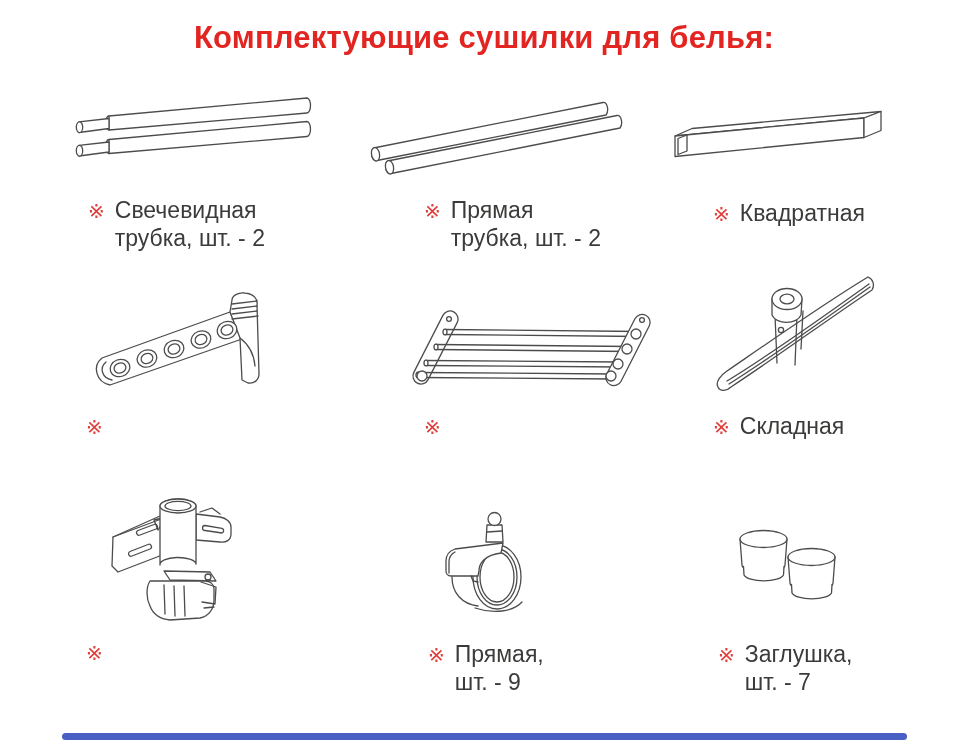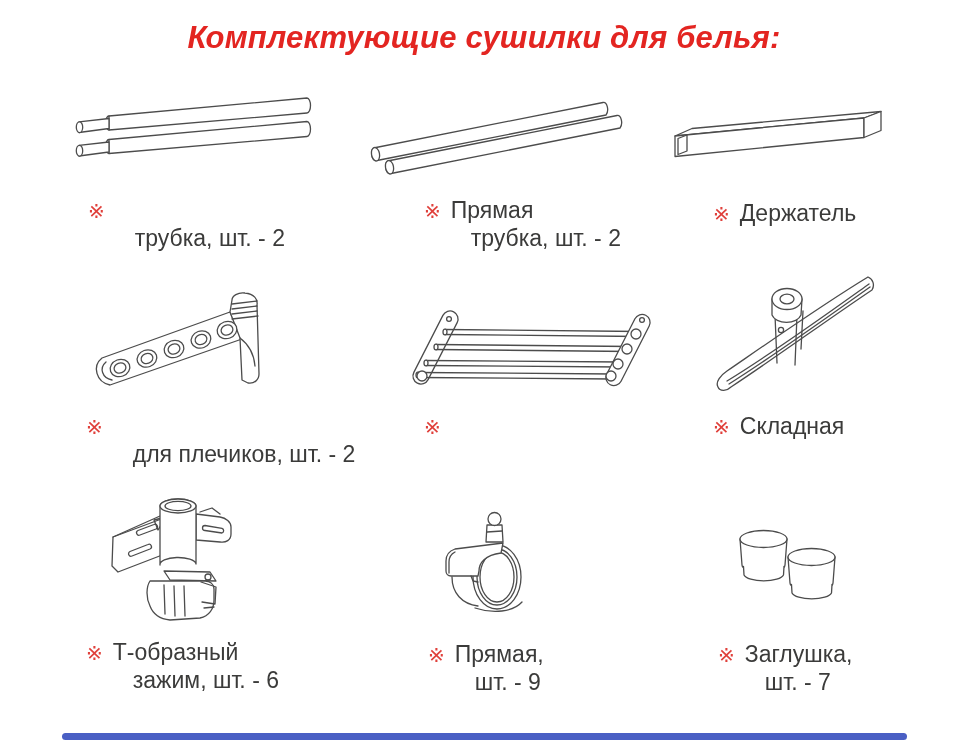--- a/index.html
+++ b/index.html
@@ -2,35 +2,35 @@
 <html><head>
 <meta charset="utf-8">
 <style>
   html,body{margin:0;padding:0;}
   body{
     width:968px;height:742px;position:relative;background:#ffffff;
     font-family:"Liberation Sans","DejaVu Sans",sans-serif;overflow:hidden;
   }
   .page-title{
     position:absolute;left:0;top:20px;width:968px;text-align:center;
-    font-size:31px;font-weight:bold;color:#e32521;letter-spacing:.2px;font-style:italic;
+    font-size:31px;font-weight:bold;color:#e32521;letter-spacing:.2px;
   }
   .drawing{position:absolute;}
   .drawing path,.drawing line,.drawing ellipse,.drawing circle,.drawing rect{
     stroke:#4c4c4c;stroke-width:1.3;fill:none;stroke-linecap:round;stroke-linejoin:round;
   }
   .drawing .wf{fill:#ffffff;}
   .item-label{
     position:absolute;display:flex;gap:10px;
     font-size:23px;line-height:28px;color:#3b3b3a;
   }
   .item-label .mark{
     color:#e0403b;font-size:20px;line-height:28px;flex:0 0 auto;margin-top:1px;
   }
-  .item-label .l2{white-space:nowrap;margin-left:20px;}
+  .item-label .l2{white-space:nowrap;}
   .footer-bar{
     position:absolute;left:62px;top:733px;width:845px;height:7px;
     background:#4a5fc4;border-radius:3.5px;
   }
 </style>
 </head>
 <body>
 
 <div class="page-title">Комплектующие сушилки для белья:</div>
 
@@ -158,50 +158,48 @@
   </g>
   <g>
     <path class="wf" d="M7,14 L9,40 A21.5,7.5 0 0 0 52,40 L54,14 Z"></path>
     <ellipse class="wf" cx="30.5" cy="14" rx="23.5" ry="8.5"></ellipse>
     <path class="wf" d="M10.5,41.5 L11,50 A20,7 0 0 0 50.5,50 L51,41.5"></path>
   </g>
 </svg>
 
 <div class="item-label" style="left:88px;top:196px">
   <span class="mark">※</span>
-  <span><br>
+  <span><span class="l1">Свечевидная</span><br>
   <span class="l2">трубка, шт. - 2</span></span>
 </div>
 <div class="item-label" style="left:424px;top:196px">
   <span class="mark">※</span>
   <span><span class="l1">Прямая</span><br>
   <span class="l2">трубка, шт. - 2</span></span>
 </div>
 <div class="item-label" style="left:713px;top:199px">
   <span class="mark">※</span>
-  <span><span class="l1">Держатель</span><br>
+  <span><span class="l1">Квадратная</span><br>
   </span>
 </div>
 <div class="item-label" style="left:86px;top:412px">
   <span class="mark">※</span>
   <span><br>
-  <span class="l2">для плечиков, шт. - 2</span></span>
+  </span>
 </div>
 <div class="item-label" style="left:424px;top:412px">
   <span class="mark">※</span>
 </div>
 <div class="item-label" style="left:713px;top:412px">
   <span class="mark">※</span>
   <span><span class="l1">Складная</span><br>
   </span>
 </div>
 <div class="item-label" style="left:86px;top:638px">
   <span class="mark">※</span>
-  <span><span class="l1">Т-образный</span><br>
-  <span class="l2">зажим, шт. - 6</span></span>
 </div>
 <div class="item-label" style="left:428px;top:640px">
   <span class="mark">※</span>
   <span><span class="l1">Прямая,</span><br>
   <span class="l2">шт. - 9</span></span>
 </div>
 <div class="item-label" style="left:718px;top:640px">
   <span class="mark">※</span>
   <span><span class="l1">Заглушка,</span><br>
   <span class="l2">шт. - 7</span></span>

